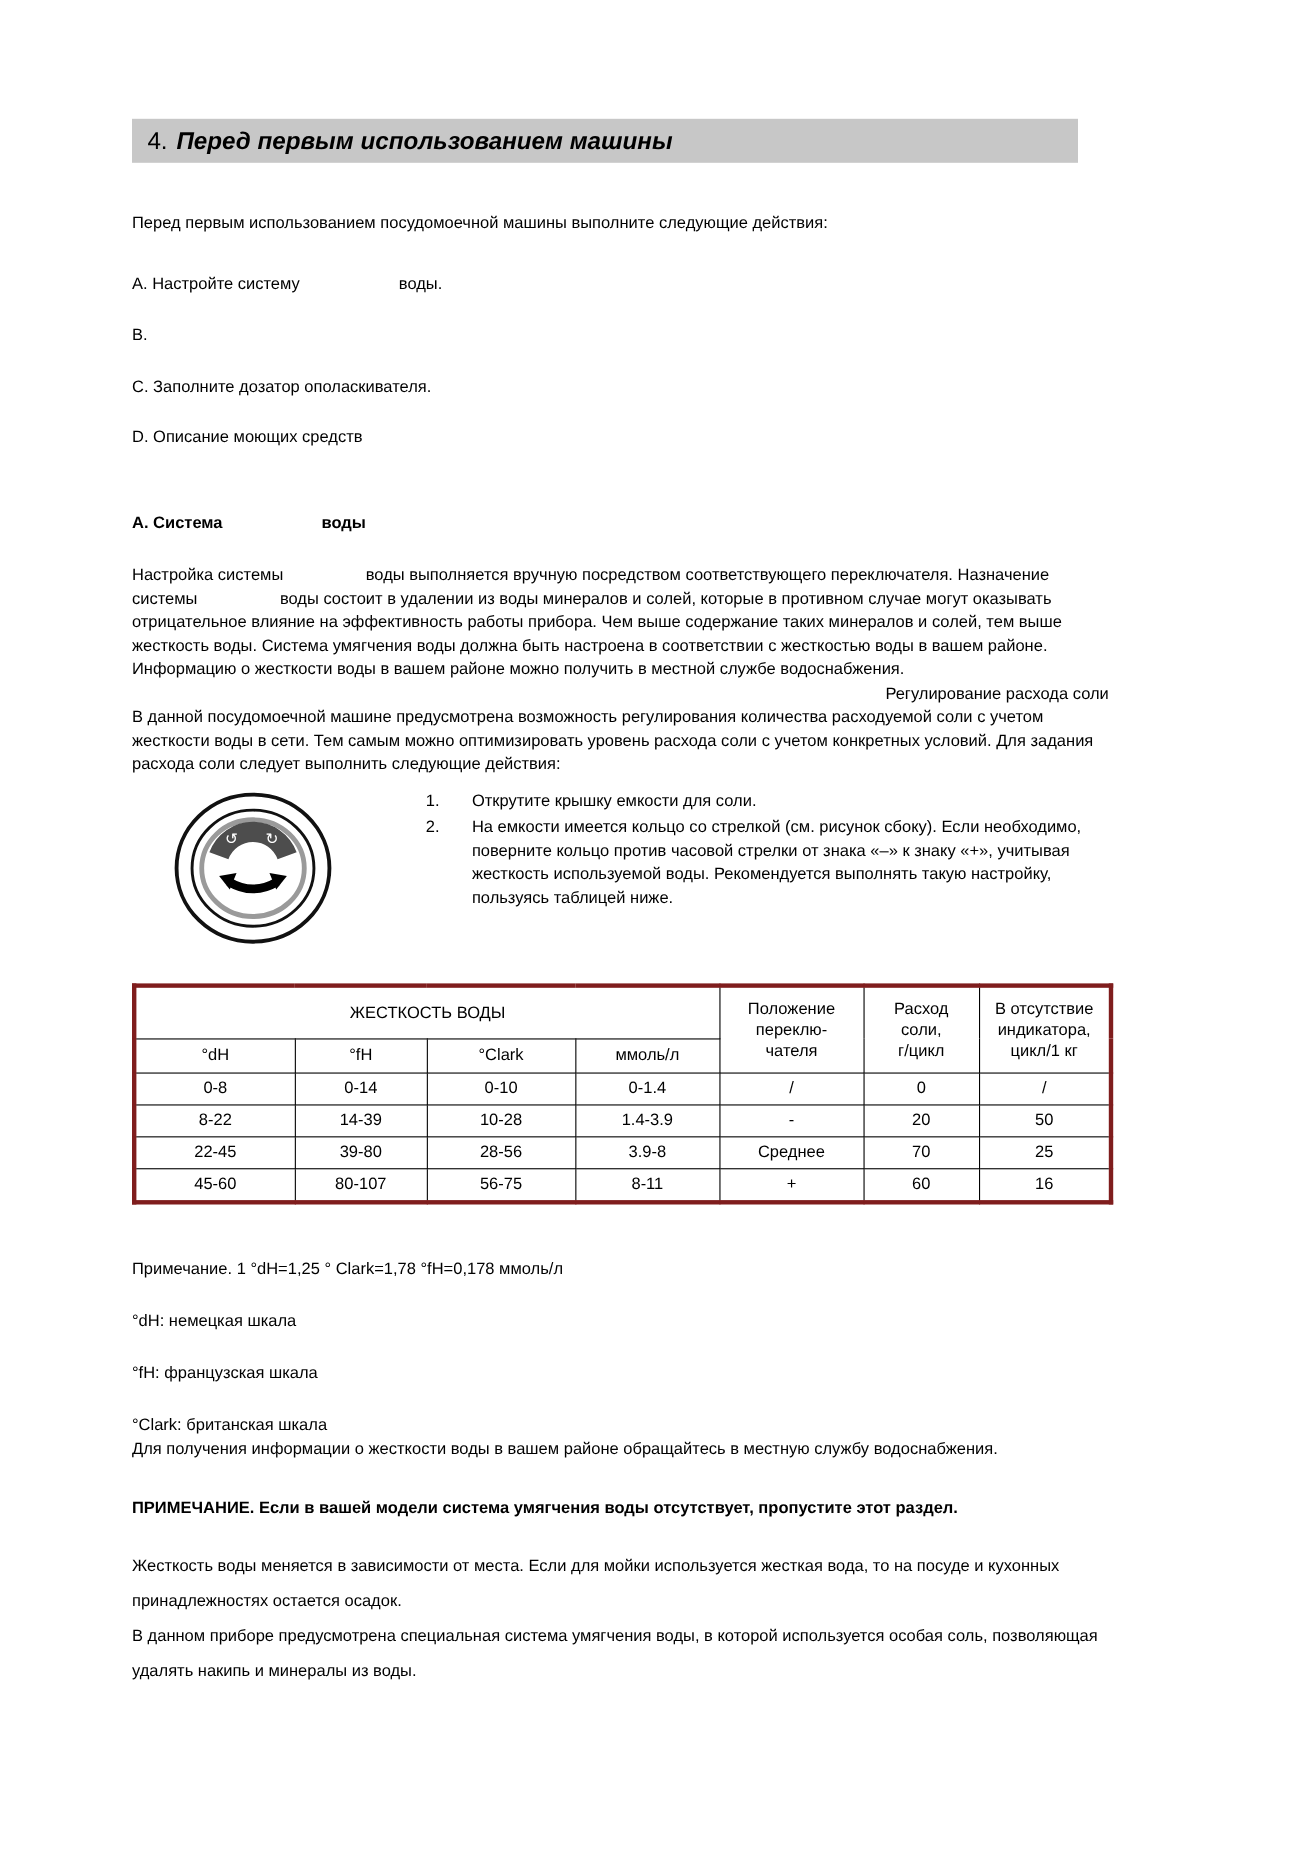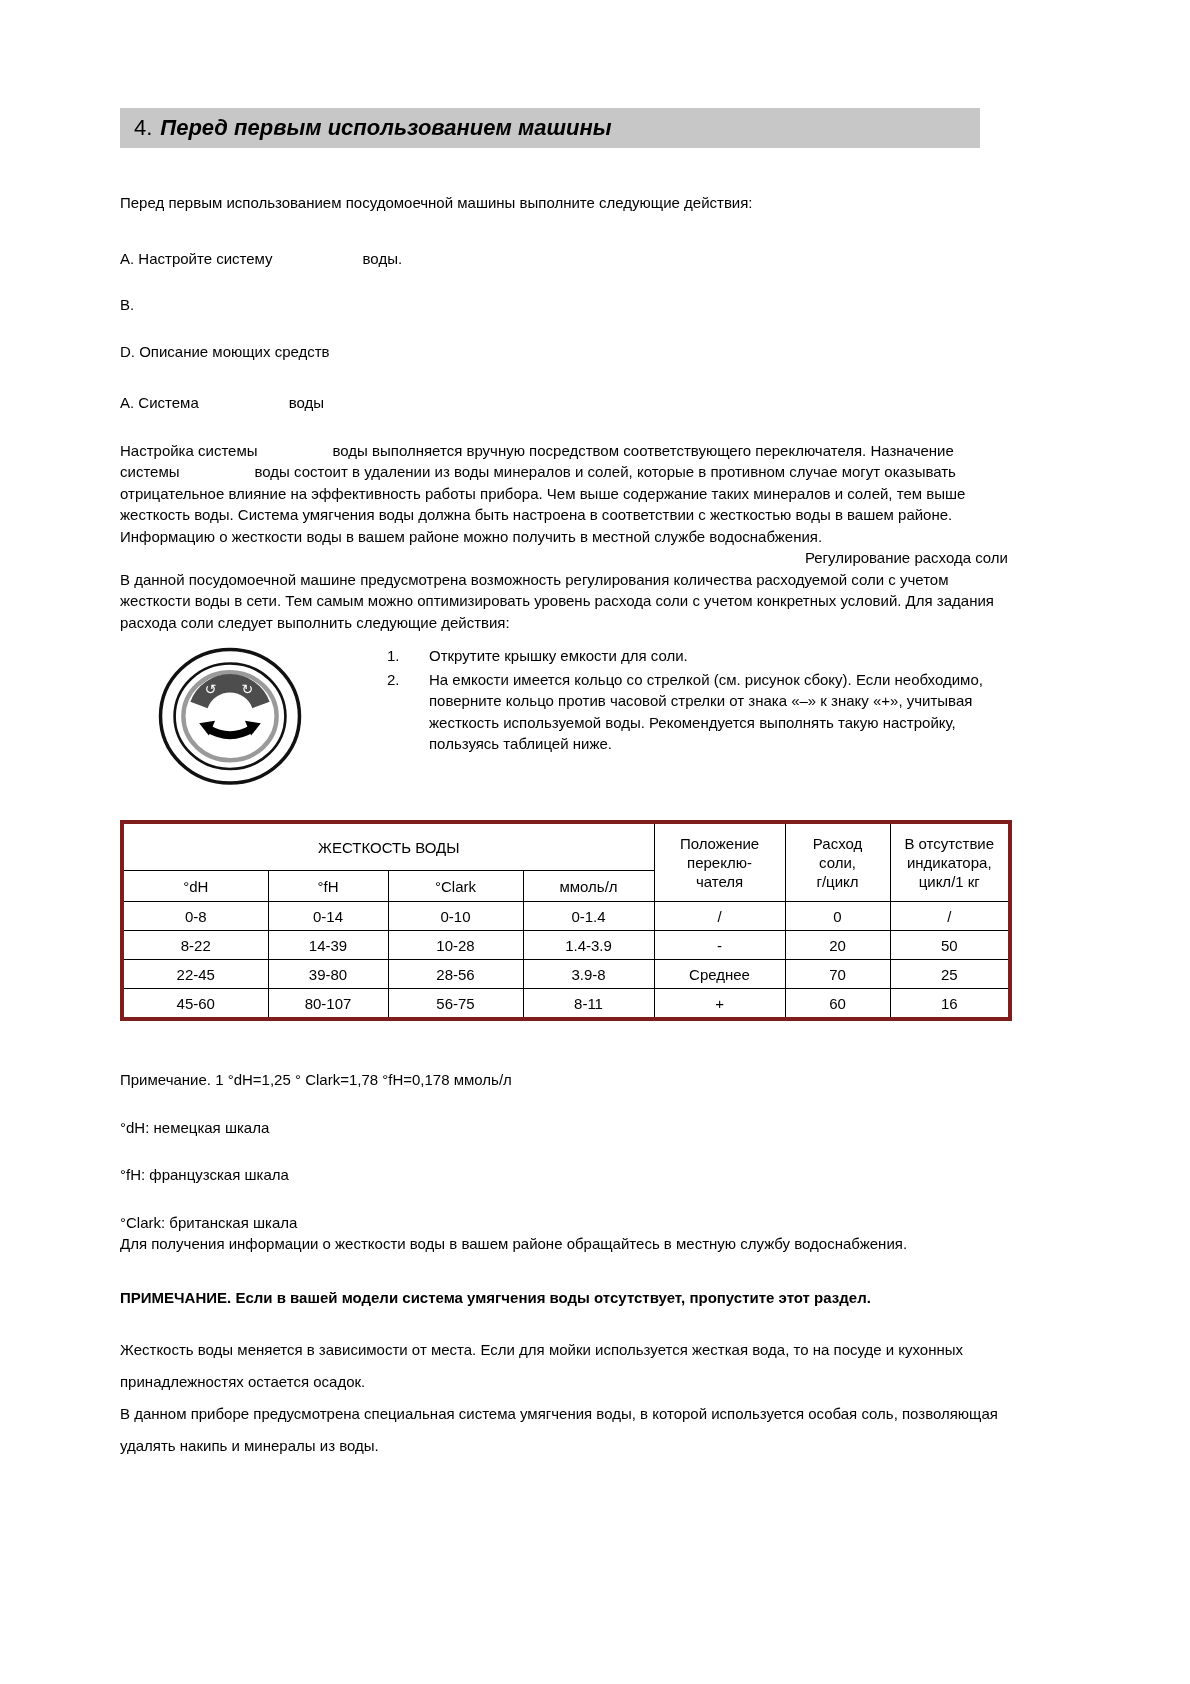--- a/index.html
+++ b/index.html
@@ -28,21 +28,21 @@
     font-size: 22px;
     margin-bottom: 44px;
     width: 860px;
     box-sizing: border-box;
   }
   .section-header .num { font-weight: normal; font-style: normal; margin-right: 8px; }
   .section-header .title { font-weight: bold; font-style: italic; }
 
   .intro { margin-bottom: 34px; }
   .step  { margin-bottom: 25px; }
-  .section-a-heading { margin-top: 30px; margin-bottom: 26px; }
+  .section-a-heading { margin-top: 56px; margin-bottom: 26px; font-weight: bold; }
   .para-block { margin: 0; }
   .salt-heading { margin-top: 0; text-align: right; }
 
   .figure-row { display: flex; align-items: flex-start; margin-top: 12px; margin-bottom: 8px; }
   .salt-figure { flex: 0 0 auto; margin-left: 35px; width: 150px; }
   .instructions { margin-left: 82px; width: 625px; }
   .instr-item { display: flex; margin-bottom: 2px; }
   .instr-num { flex: 0 0 42px; line-height: 21.5px; }
   .instr-text { flex: 1 1 auto; line-height: 21.5px; }
 
@@ -79,20 +79,21 @@
 <div class="page">
 
   <div class="section-header">
     <span class="num">4.</span><span class="title">Перед первым использованием машины</span>
   </div>
 
   <p class="intro">Перед первым использованием посудомоечной машины выполните следующие действия:</p>
 
   <p class="step">A. Настройте систему      воды.</p>
   <p class="step">B.</p>
+  <p class="step">C. Заполните дозатор ополаскивателя.</p>
   <p class="step">D. Описание моющих средств</p>
 
   <p class="section-a-heading">A. Система      воды</p>
 
   <p class="para-block">Настройка системы     воды выполняется вручную посредством соответствующего переключателя. Назначение системы     воды состоит в удалении из воды минералов и солей, которые в противном случае могут оказывать отрицательное влияние на эффективность работы прибора. Чем выше содержание таких минералов и солей, тем выше жесткость воды. Система умягчения воды должна быть настроена в соответствии с жесткостью воды в вашем районе. Информацию о жесткости воды в вашем районе можно получить в местной службе водоснабжения.</p>
 
   <p class="salt-heading">Регулирование расхода соли</p>
   <p class="para-block">В данной посудомоечной машине предусмотрена возможность регулирования количества расходуемой соли с учетом жесткости воды в сети. Тем самым можно оптимизировать уровень расхода соли с учетом конкретных условий. Для задания расхода соли следует выполнить следующие действия:</p>
 
   <div class="figure-row">

